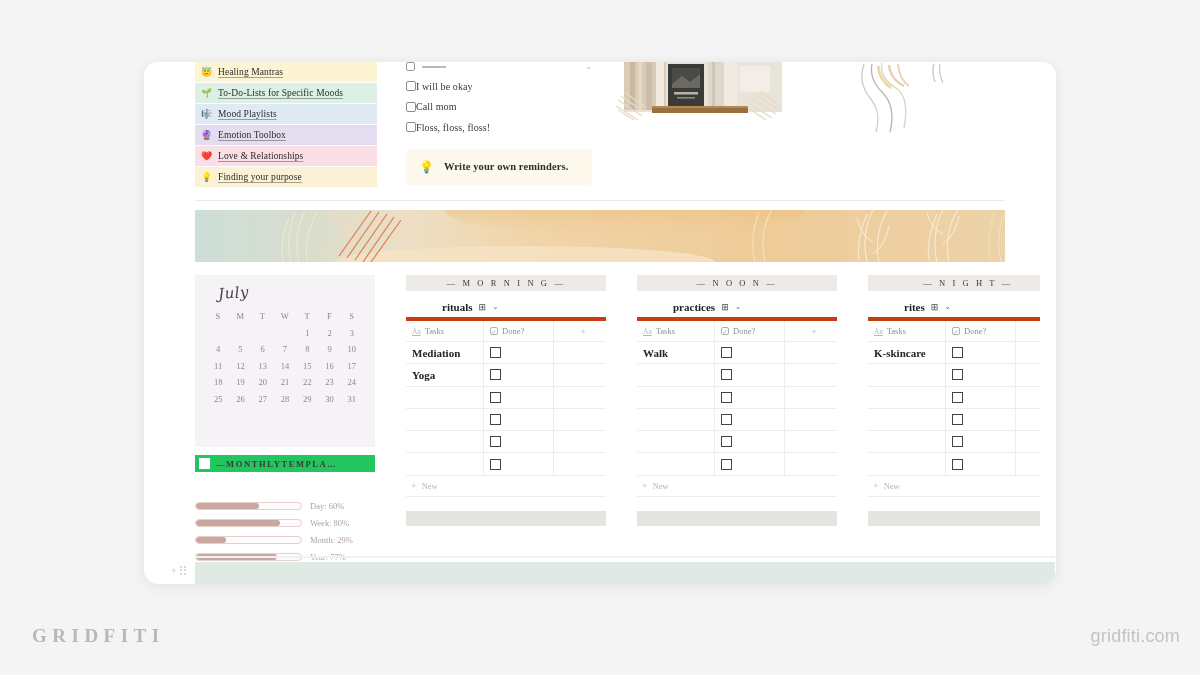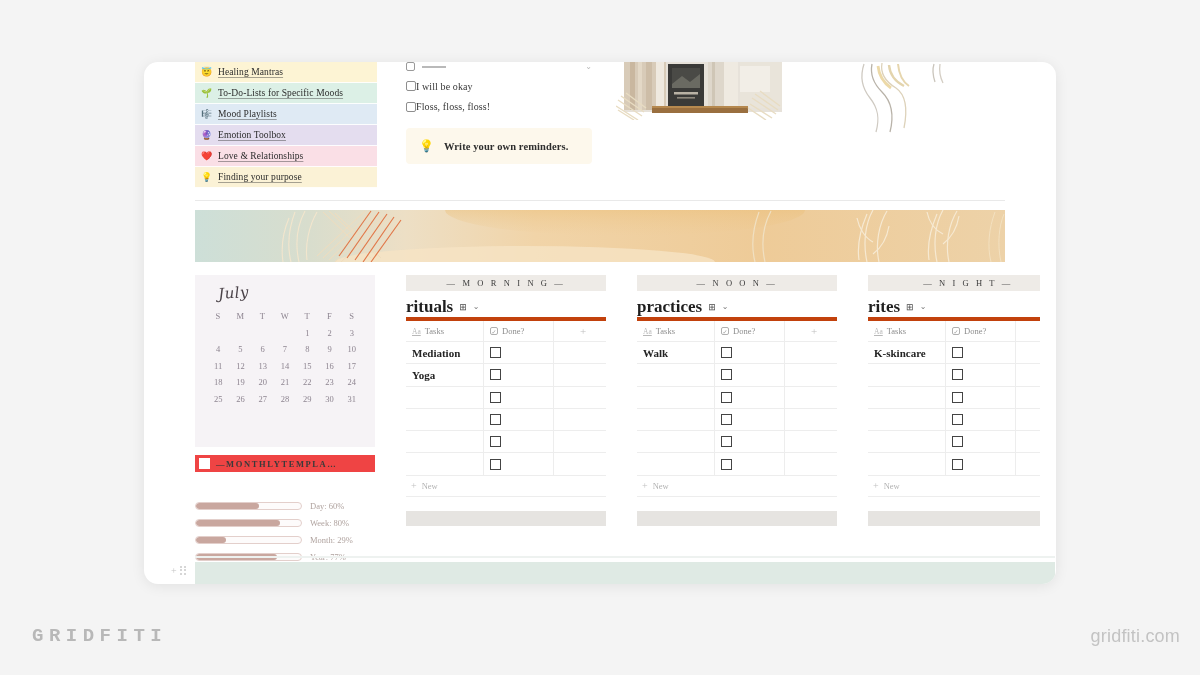--- a/index.html
+++ b/index.html
@@ -174,21 +174,21 @@
   }
   .cal-day {
     font-size: 8.5px;
     color: #8d8490;
   }
   .cal-day.empty { color: transparent; }
 
   .mt-bar {
     margin-top: 8px;
     width: 180px; height: 17px;
-    background: #ef4444;
+    background: #22c55e;
     display: flex; align-items: center;
     padding-left: 4px; gap: 6px;
   }
   .mt-chip {
     width: 11px; height: 11px;
     background: #ffffff;
     flex: none;
   }
   .mt-title {
     font-size: 8.5px;
@@ -237,22 +237,23 @@
     color: #3c3c3c;
     letter-spacing: 2.6px;
   }
   .tbl-title-row {
     display: flex; align-items: center;
     gap: 6px;
     height: 26px;
     padding-top: 5px;
   }
   .tbl-title {
-    font-size: 17px; font-weight: 700;
+    font-size: 11px; font-weight: 700;
     color: #1f1f1f;
+    margin-left: 36px;
   }
   .tbl-icon { font-size: 9px; color: #4a4a4a; }
   .tbl-caret { font-size: 8px; color: #7a7a7a; }
 
   .tbl {
     border-top: 4px solid #c2410c;
     width: 100%;
   }
   .tr {
     display: flex;
@@ -327,21 +328,21 @@
     display: grid;
     grid-template-columns: 1fr 1fr;
     gap: 1px;
   }
   .dh-dot { background: #c9c9c9; width: 2px; height: 2px; border-radius: 50%; }
 
   
   .brand-left {
     position: absolute;
     left: 32px; top: 625px;
-    font-family: Liberation Mono, monospace;
+    font-family: Liberation Serif, serif;
     font-size: 19px;
     font-weight: 700;
     letter-spacing: 5.5px;
     color: #b8b8b8;
   }
   .brand-right {
     position: absolute;
     right: 20px; top: 626px;
     font-family: "Liberation Sans", sans-serif;
     font-size: 18px;
@@ -387,20 +388,24 @@
       <div class="checklist">
         <div class="cut-row">
           <div class="cut-box"></div>
           <div class="cut-line"></div>
           <span class="cut-caret">⌄</span>
         </div>
         <div id="checklist-rows">
             <div class="check-row">
               <span class="check-box"></span>
               <span class="check-text">I will be okay</span>
+            </div>
+            <div class="check-row">
+              <span class="check-box"></span>
+              <span class="check-text">Call mom</span>
             </div>
             <div class="check-row">
               <span class="check-box"></span>
               <span class="check-text">Floss, floss, floss!</span>
             </div>
           </div>
         <div class="callout">
           <span class="callout-emoji">💡</span>
           <span class="callout-text">Write your own reminders.</span>
         </div>

